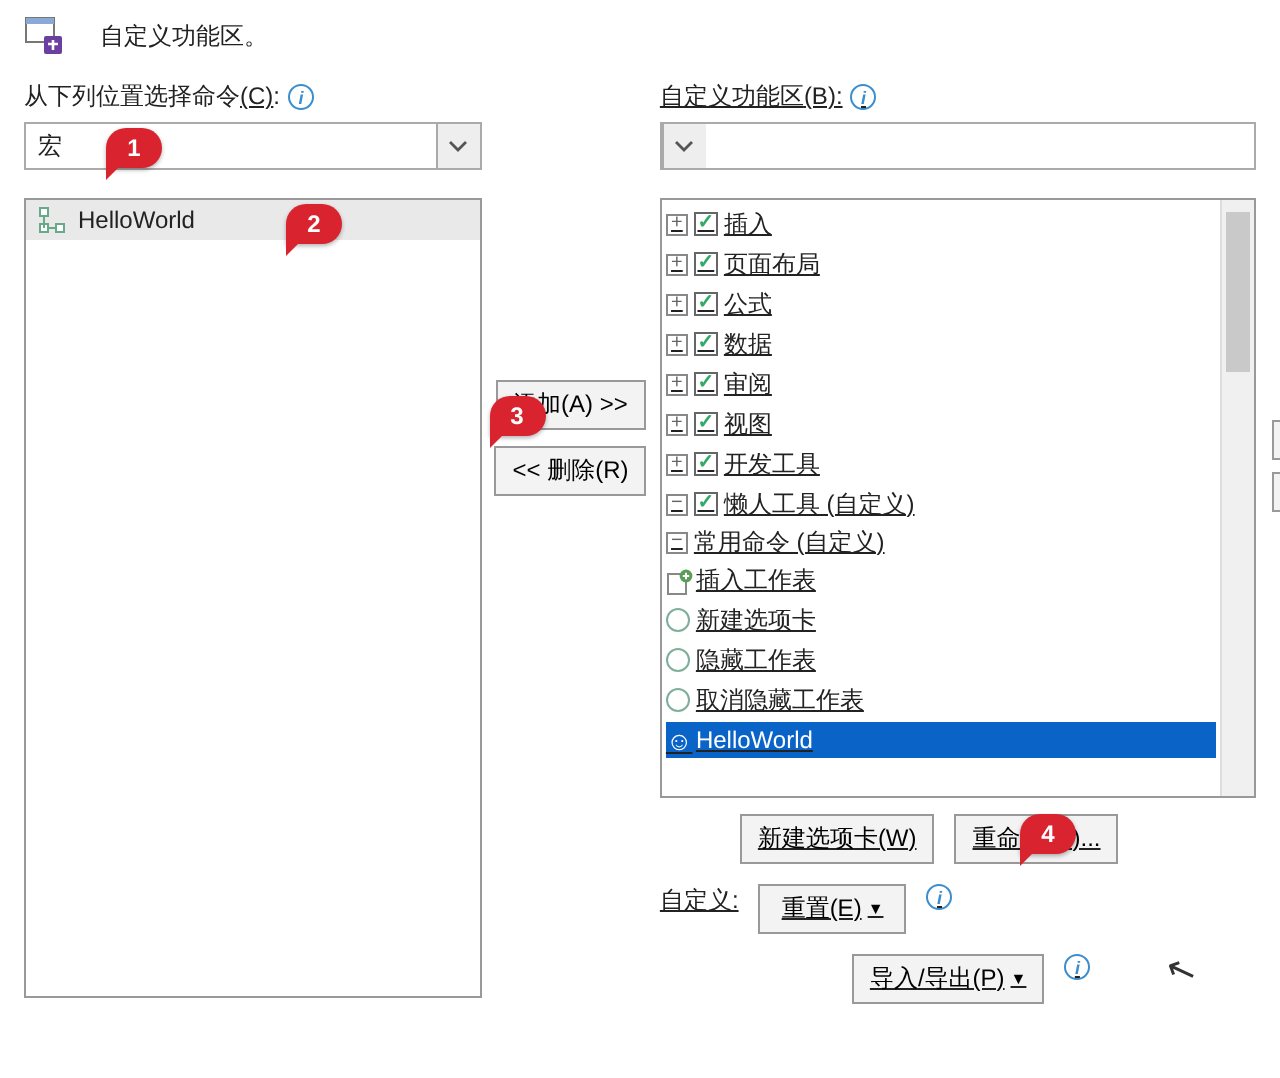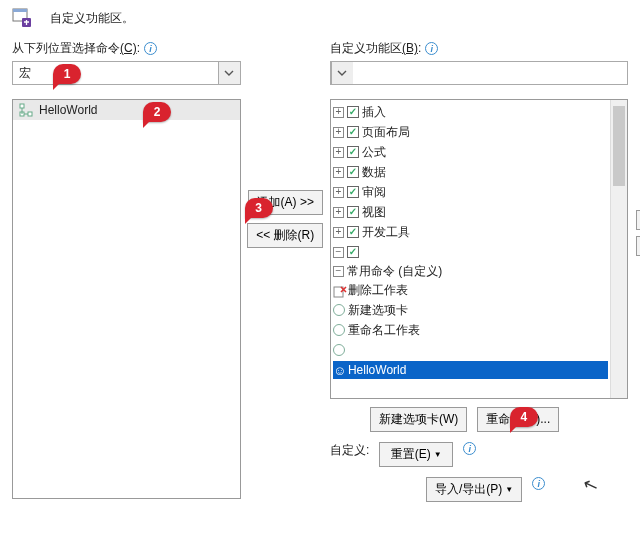--- a/index.html
+++ b/index.html
@@ -5,21 +5,21 @@
   * { box-sizing: border-box; font-family: "Microsoft YaHei", "Segoe UI", sans-serif; font-size: 12px; }
   body { margin: 0; padding: 8px 12px; background: #fff; color: #222; width: 640px; }
   .header { display: flex; align-items: center; gap: 18px; margin-bottom: 12px; }
   .header-icon { width: 20px; height: 20px; position: relative; }
   .header-icon svg { width: 20px; height: 20px; }
   .section-label { display: flex; align-items: center; gap: 4px; margin-bottom: 4px; text-align: right; }
   .info-icon { display:inline-flex; width:13px; height:13px; border:1px solid #3b8dce; border-radius:50%; color:#3b8dce; align-items:center; justify-content:center; font-size:9px; font-style:italic; font-weight:bold; }
   .row { display:flex; gap: 0; align-items:flex-start; }
   .left-col { width: 230px; }
   .mid-col { width: 90px; display:flex; flex-direction:column; align-items:center; justify-content:center; padding-top:150px; gap:8px; position:relative;}
-  .right-col { width: 300px; position:relative; }
+  .right-col { width: 300px; position:relative;text-decoration:underline; }
   .select-box { display:flex; width:100%; height:24px; border:1px solid #aaa; background:#fff; position:relative; }
   .select-box .sel-text { flex:1; padding:3px 6px; }
   .select-box .sel-arrow { width:22px; border-left:1px solid #aaa; background:#eee; display:flex; align-items:center; justify-content:center; }
   .listbox { border:1px solid #999; background:#fff; height:400px; margin-top:14px; overflow:auto; }
   .list-item { display:flex; align-items:center; gap:6px; padding:3px 6px; }
   .list-item.selected { background:#e9e9e9; }
   .macro-icon { width:14px; height:14px; }
   .tree-box { border:1px solid #999; background:#fff; height:300px; margin-top:14px; overflow:auto; padding:2px 2px; position:relative; }
   .tree-scroll { position:absolute; right:0; top:0; bottom:0; width:17px; background:#f0f0f0; border-left:1px solid #ddd;}
   .tree-scroll .thumb { position:absolute; left:2px; right:2px; top:6px; height:80px; background:#c9c9c9;}
@@ -167,52 +167,55 @@
               <div class="node">
                 <span class="toggle">+</span>
                 <span class="chk checked"></span>
                 <span>开发工具</span>
               </div>
             </li>
             <li>
               <div class="node">
                 <span class="toggle">−</span>
                 <span class="chk checked"></span>
+                <span>懒人工具 (自定义)</span>
               </div>
               <ul class="indent-1">
                 <li>
                   <div class="node">
                     <span class="toggle">−</span>
                     <span>常用命令 (自定义)</span>
                   </div>
                   <ul class="indent-2">
                     <li>
                       <div class="node">
-                        <span class="cmd-icon delete"><svg viewBox="0 0 14 14">
+                        <span class="cmd-icon insert"><svg viewBox="0 0 14 14">
                             <rect x="1" y="3" width="9" height="10" fill="#fff" stroke="#888"></rect>
-                            <path d="M8 3 L13 8 M13 3 L8 8" stroke="#d33" stroke-width="1.6"></path>
+                            <circle cx="10" cy="4" r="3.2" fill="#5a9e5a"></circle>
+                            <path d="M10 2.4v3.2M8.4 4h3.2" stroke="#fff" stroke-width="1"></path>
                           </svg></span>
-                        <span>删除工作表</span>
+                        <span>插入工作表</span>
                       </div>
                     </li>
                     <li>
                       <div class="node">
                         <span class="cmd-icon circle"></span>
                         <span>新建选项卡</span>
                       </div>
                     </li>
                     <li>
                       <div class="node">
                         <span class="cmd-icon circle"></span>
-                        <span>重命名工作表</span>
+                        <span>隐藏工作表</span>
                       </div>
                     </li>
                     <li>
                       <div class="node">
                         <span class="cmd-icon circle"></span>
+                        <span>取消隐藏工作表</span>
                       </div>
                     </li>
                     <li>
                       <div class="node selected-blue">
                         <span class="cmd-icon smile">☺</span>
                         <span>HelloWorld</span>
                       </div>
                     </li>
                   </ul>
                 </li>

